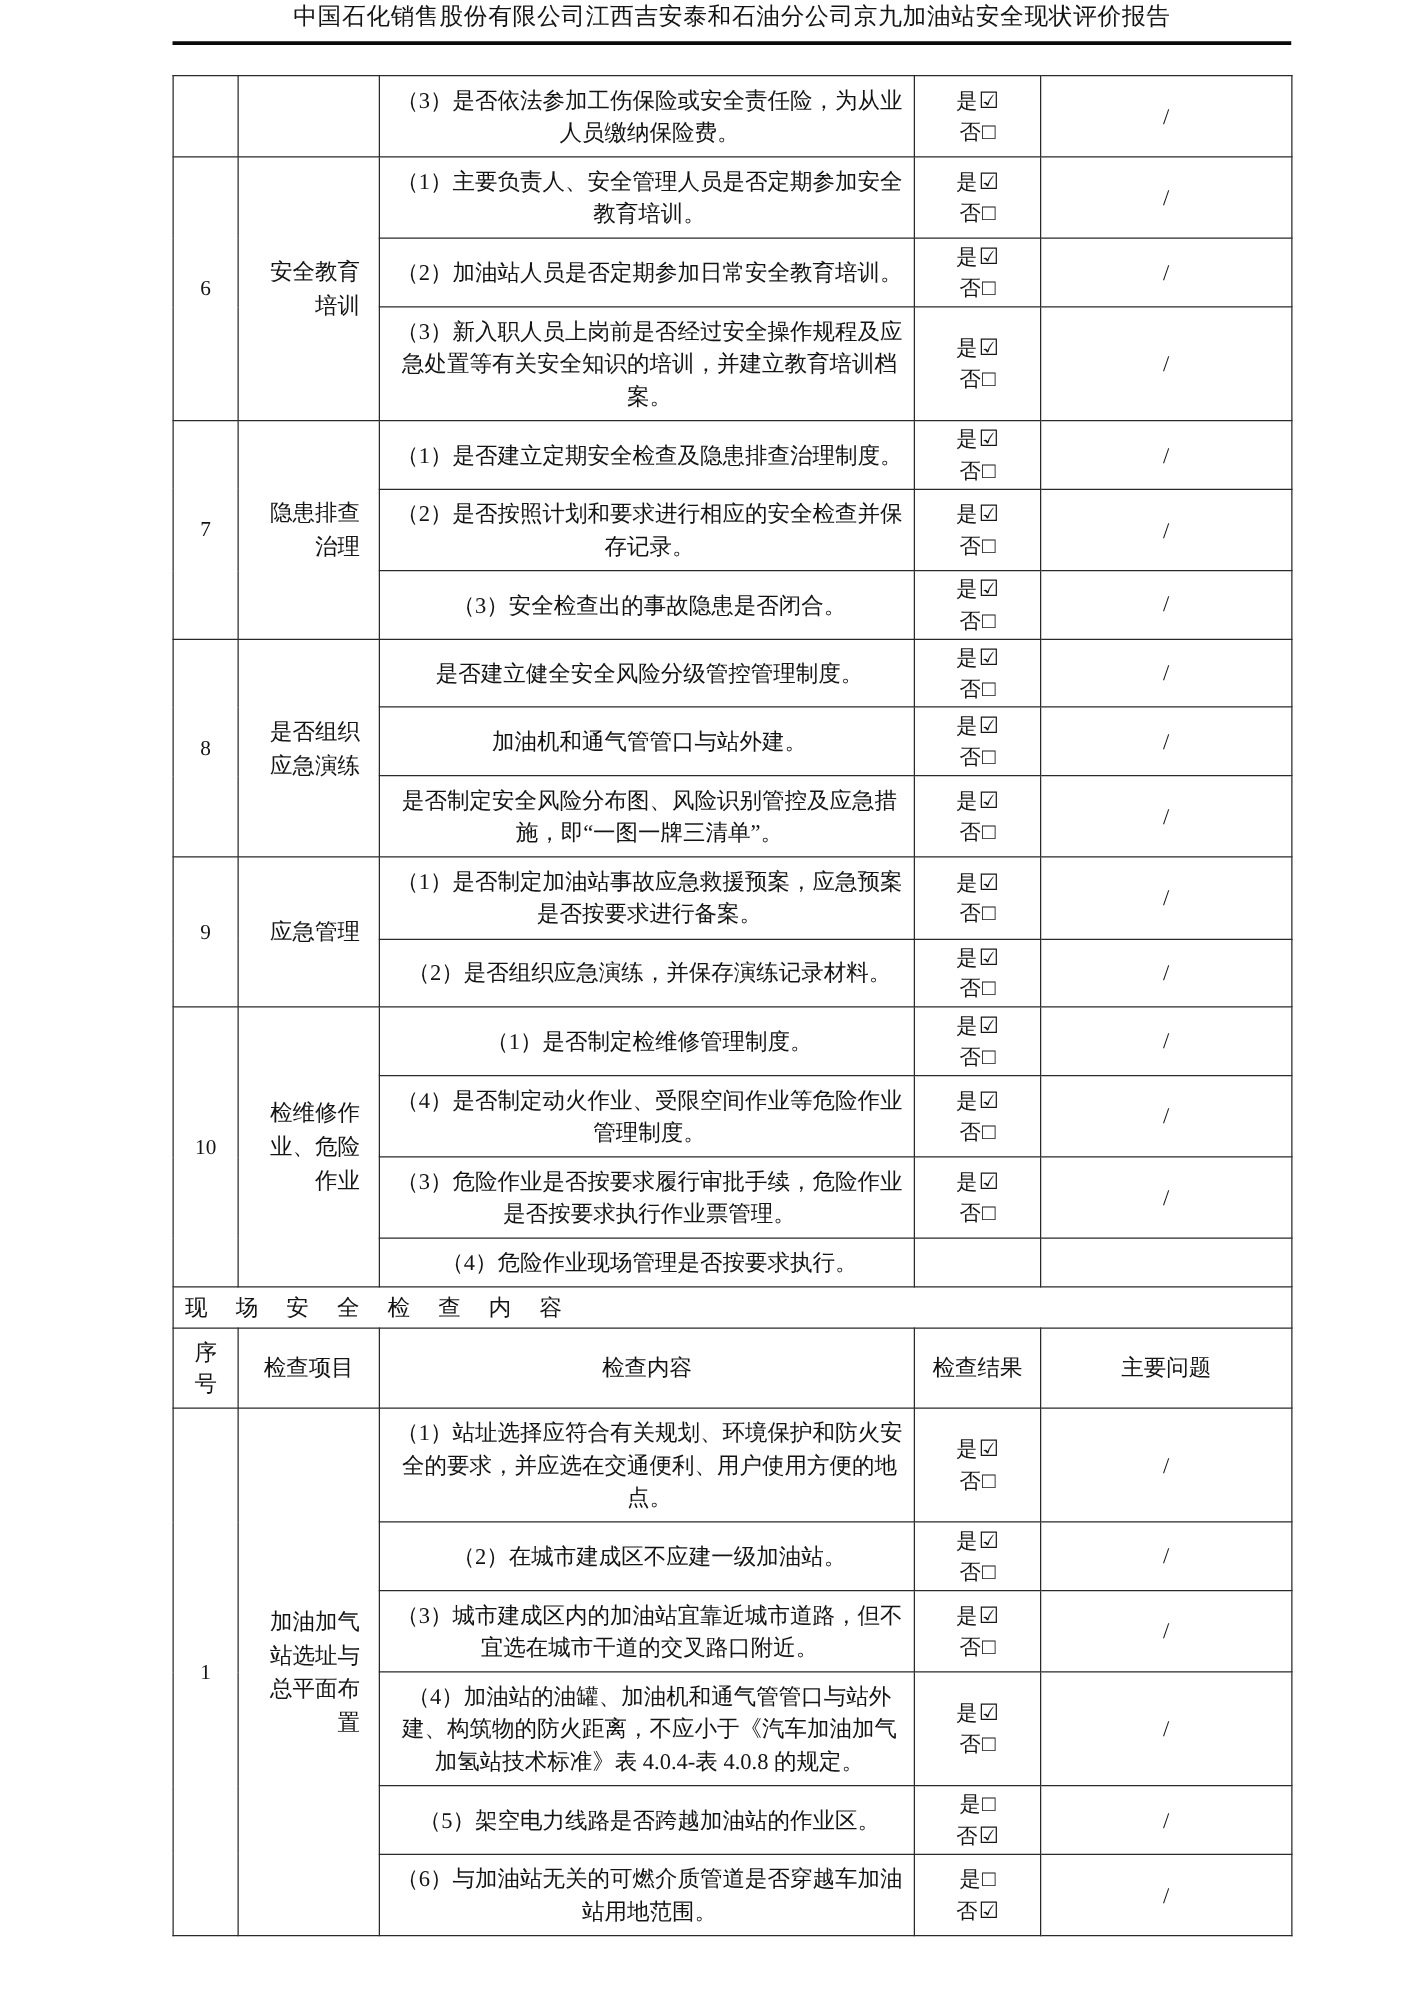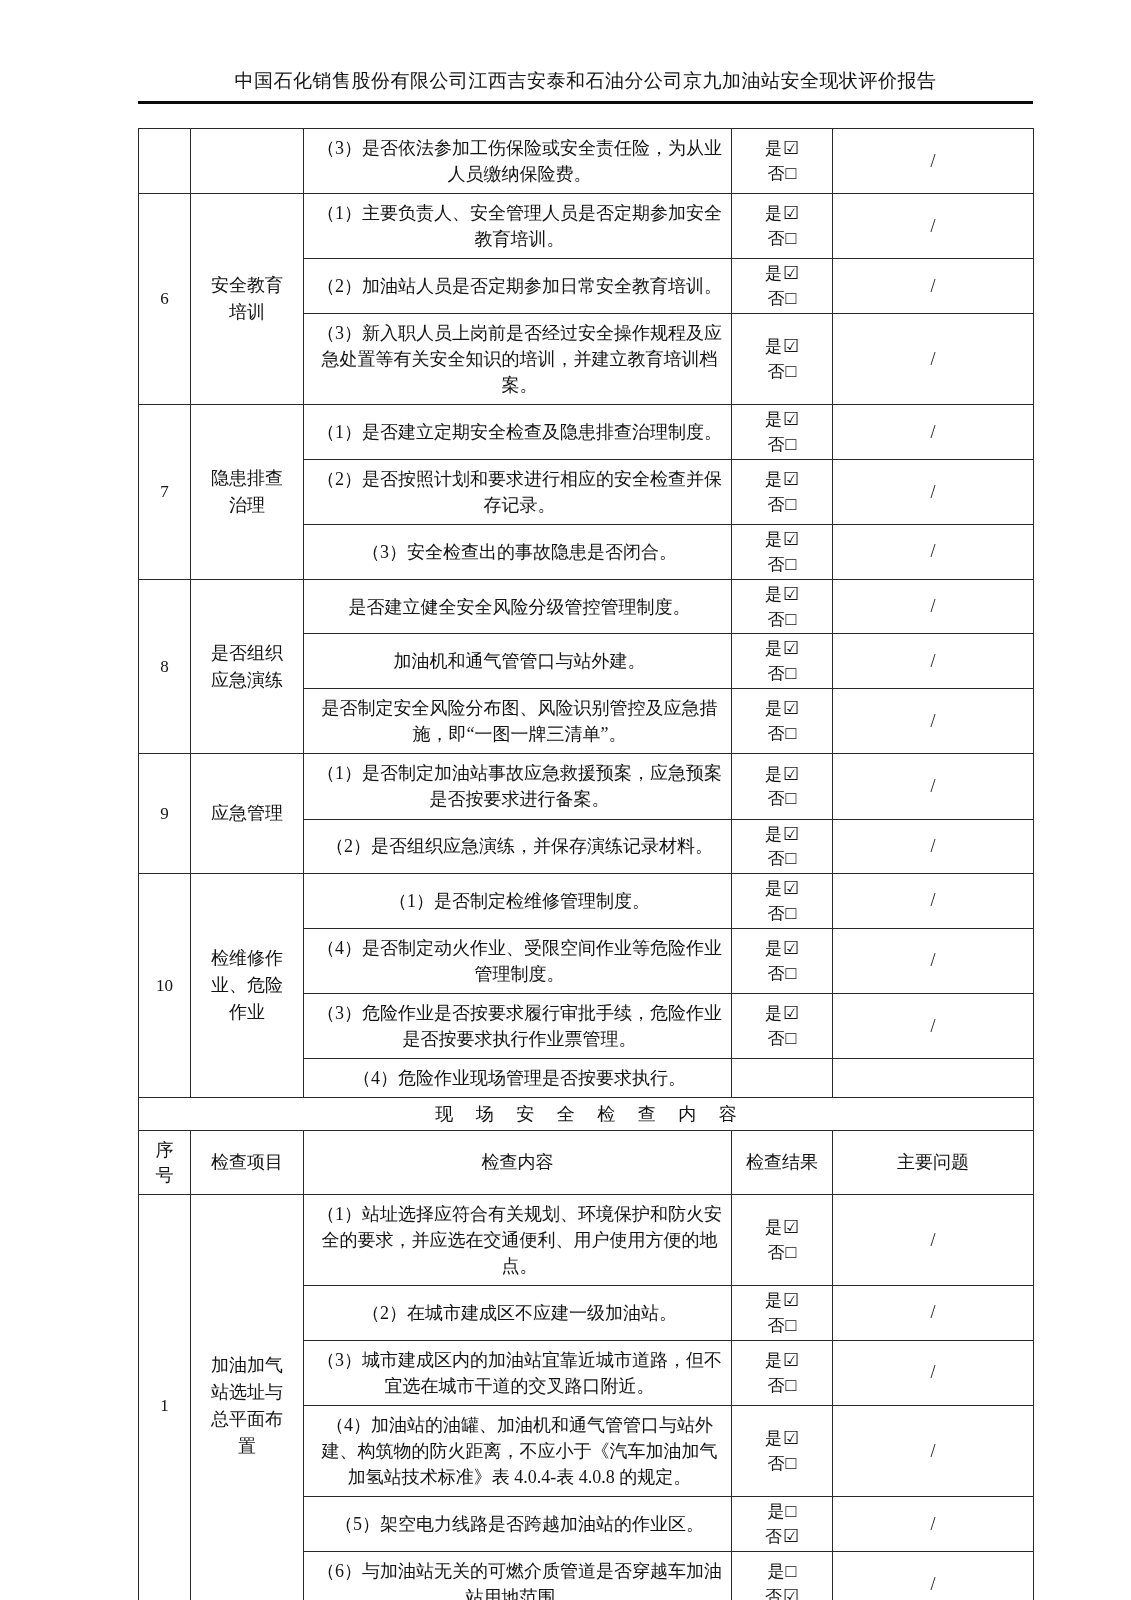--- a/index.html
+++ b/index.html
@@ -3,37 +3,37 @@
 <meta charset="utf-8">
 <style>
   * { box-sizing: border-box; }
   html,body { margin:0; padding:0; }
   body {
     width:1131px; height:1600px; background:#ffffff; color:#141414;
     font-family:"Liberation Serif","DejaVu Serif",serif;
     position:relative; overflow:hidden;
   }
   .content { position:absolute; left:138px; top:0; width:895px; }
-  .doc-title { margin-top:68px; text-align:center; font-size:19px; letter-spacing:0.5px; white-space:nowrap; }
+  .doc-title { text-align:center; font-size:19px; letter-spacing:0.5px; white-space:nowrap; }
   .head-rule { height:3px; background:#0a0a0a; margin-top:7px; }
   table.checklist { border-collapse:collapse; width:895px; margin-top:24px; table-layout:fixed; }
   table.checklist td { border:1.5px solid #2a2a2a; vertical-align:middle; overflow:hidden; }
   col.col-num { width:52px; }
   col.col-proj { width:113px; }
   col.col-content { width:428px; }
   col.col-result { width:101px; }
   col.col-problem { width:201px; }
   .c-num { text-align:center; font-size:17px; }
-  .c-proj { text-align:center; font-size:18px; padding:4px 15px; line-height:1.5; }
+  .c-proj { text-align:right; font-size:18px; padding:4px 15px; line-height:1.5; }
   .c-content { font-size:18px; line-height:1.45; padding:6px 6px 6px 10px; text-align:center; }
   .c-result { text-align:center; font-size:17px; line-height:1.38; padding:2px 0; }
   .c-problem { text-align:center; font-size:18px; }
   .res-line { white-space:nowrap; }
   .cb { font-size:18px; margin-left:1px; }
-  .banner-cell { text-align:center; font-size:18px; letter-spacing:9px; padding:4px 0 4px 9px; }
+  .banner-cell { text-align:left; font-size:18px; letter-spacing:9px; padding:4px 0 4px 9px; }
   .header-row td { text-align:center; font-size:18px; padding:7px 2px; line-height:1.35; }
   .narrow-head { display:inline-block; width:1.15em; line-height:1.35; }
 </style>
 </head>
 <body>
 
 <div class="content">
 
   <div class="doc-title">中国石化销售股份有限公司江西吉安泰和石油分公司京九加油站安全现状评价报告</div>
   <div class="head-rule"></div>

